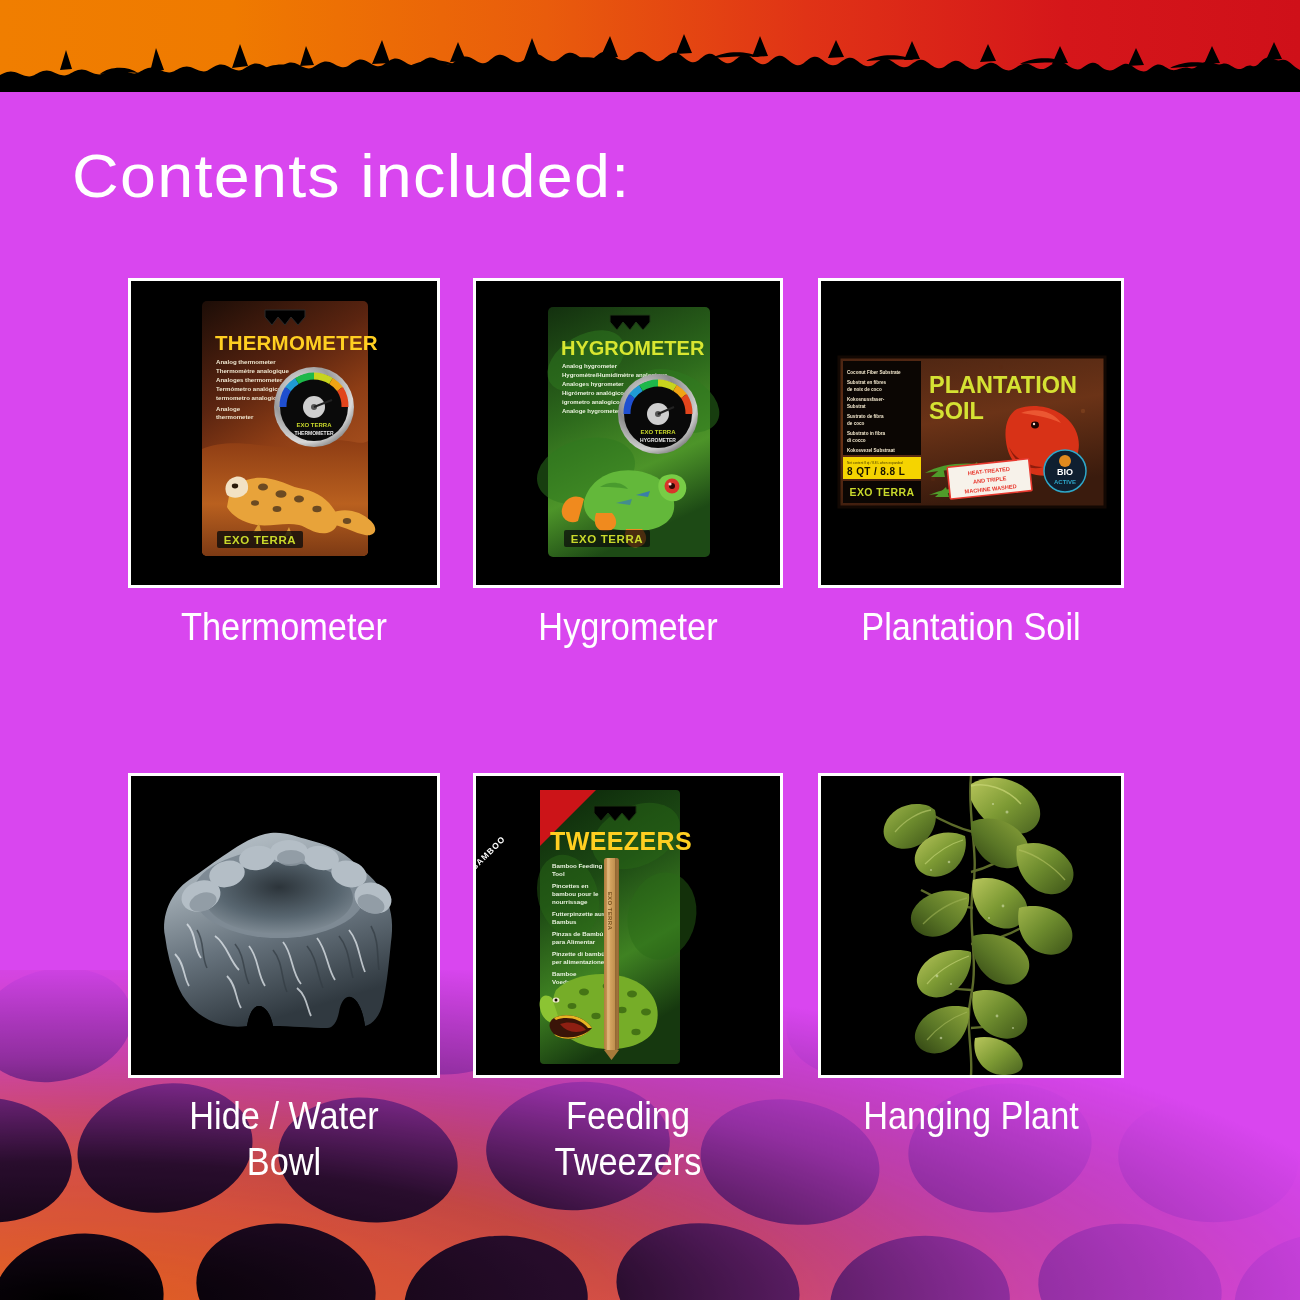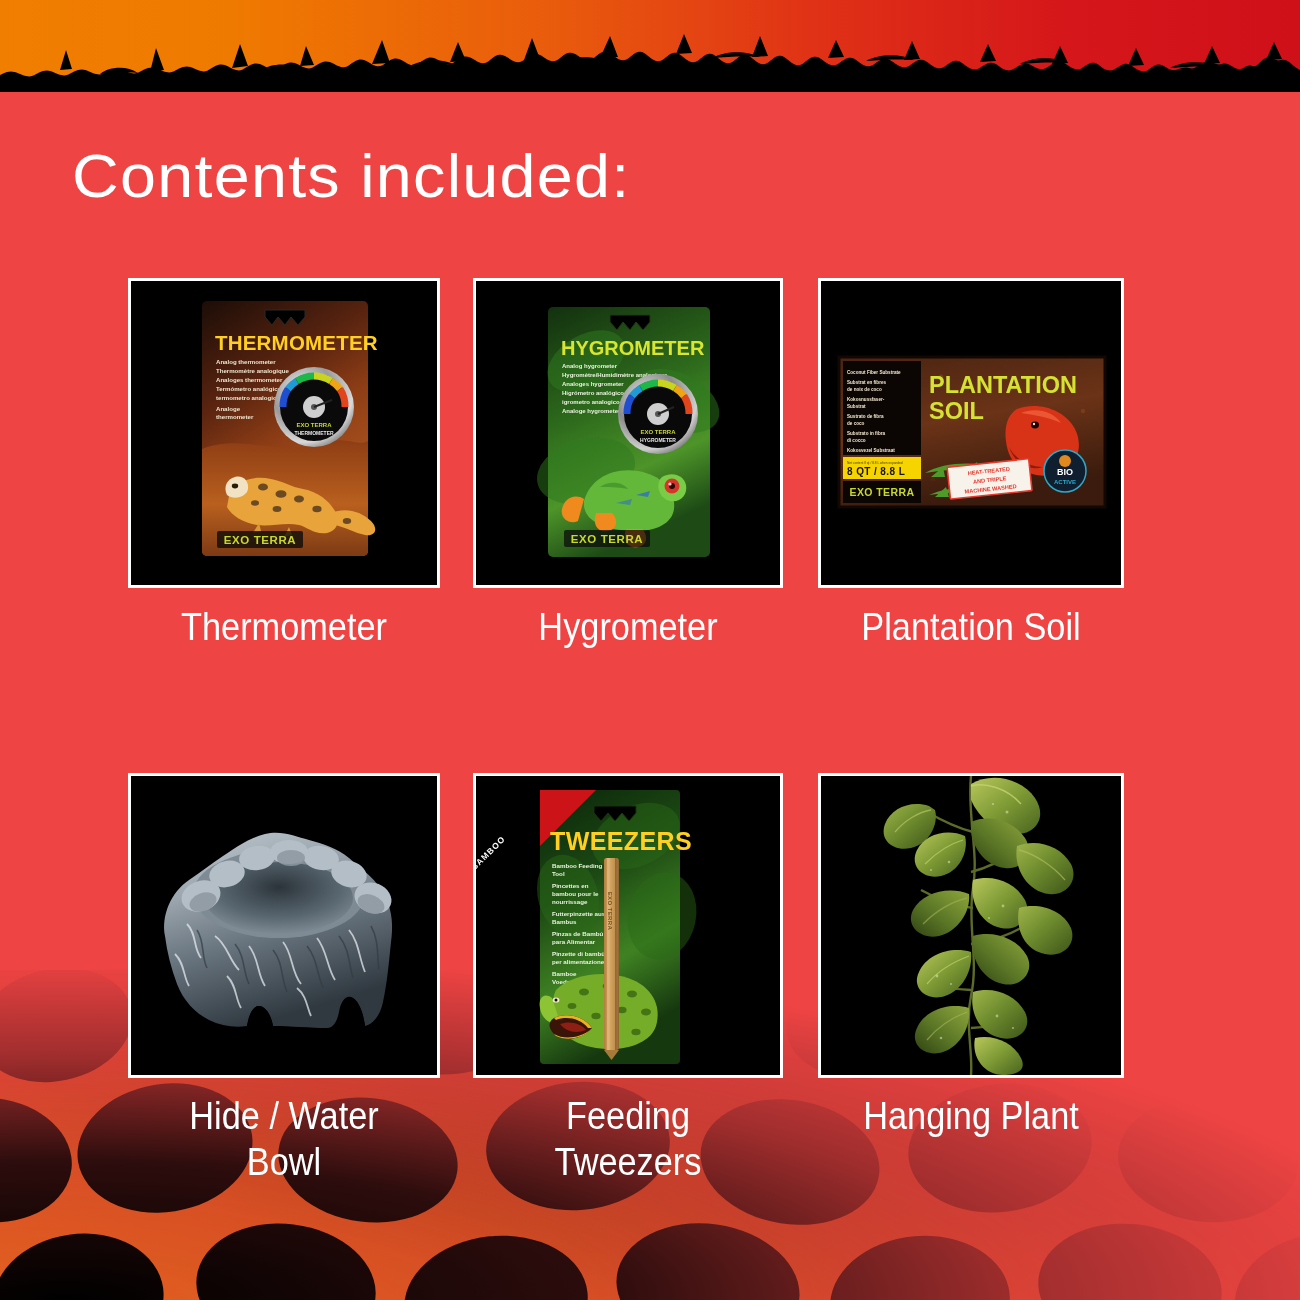--- a/index.html
+++ b/index.html
@@ -1,18 +1,18 @@
 <!DOCTYPE html>
 <html><head>
 <meta charset="utf-8">
 <style>
   html,body{margin:0;padding:0;background:#000;}
   body{width:1300px;height:1300px;overflow:hidden;font-family:"Liberation Sans",sans-serif;}
 
-  #page{position:relative;width:1300px;height:1300px;background:#ef4444;overflow:hidden;}
+  #page{position:relative;width:1300px;height:1300px;background:#d946ef;overflow:hidden;}
 
   
   #header-banner{position:absolute;left:0;top:0;width:1300px;height:92px;overflow:hidden;}
   #header-gradient{position:absolute;left:0;top:0;width:1300px;height:92px;
     background:linear-gradient(90deg,#f07e00 0%,#ef7a00 18%,#e95c0c 42%,#e03316 62%,#d5161a 82%,#cf1019 100%);}
   #header-tear{position:absolute;left:0;top:0;width:1300px;height:92px;}
 
   
   #honeycomb{position:absolute;left:0;bottom:0;width:1300px;height:330px;}
 

